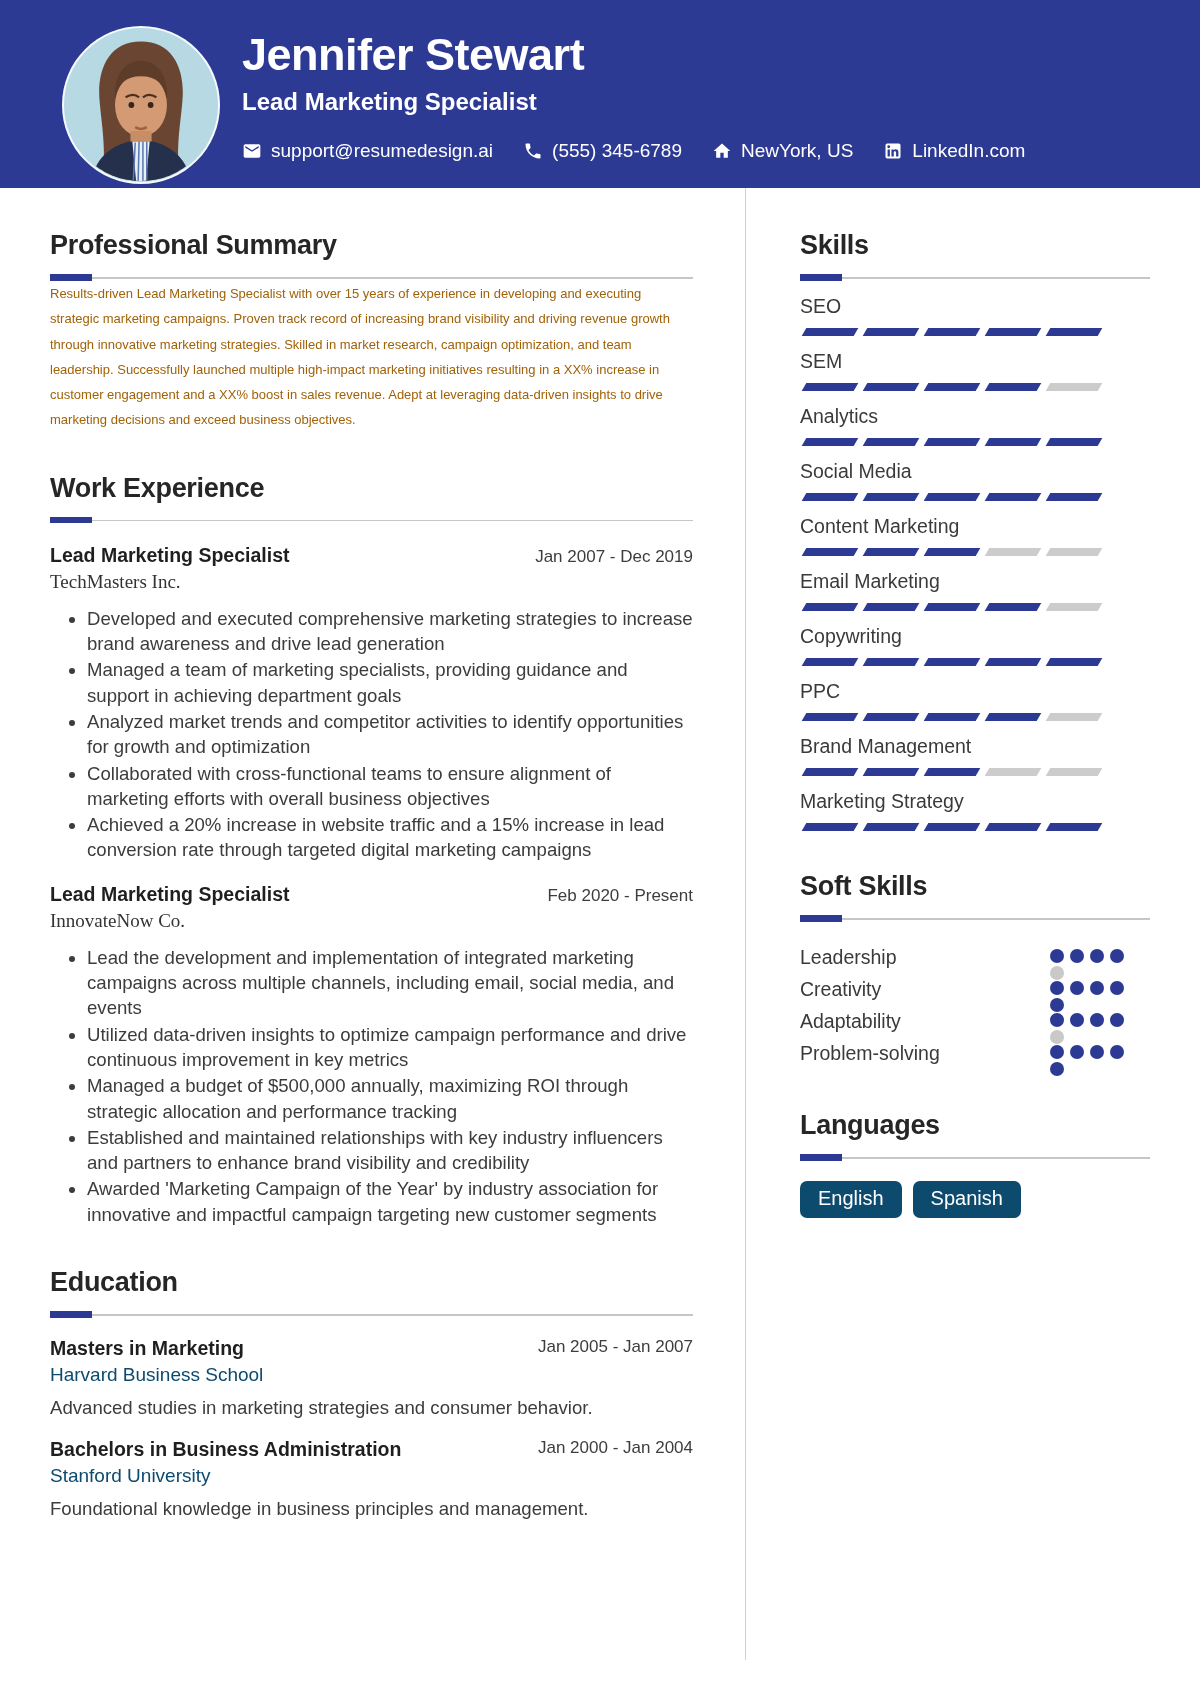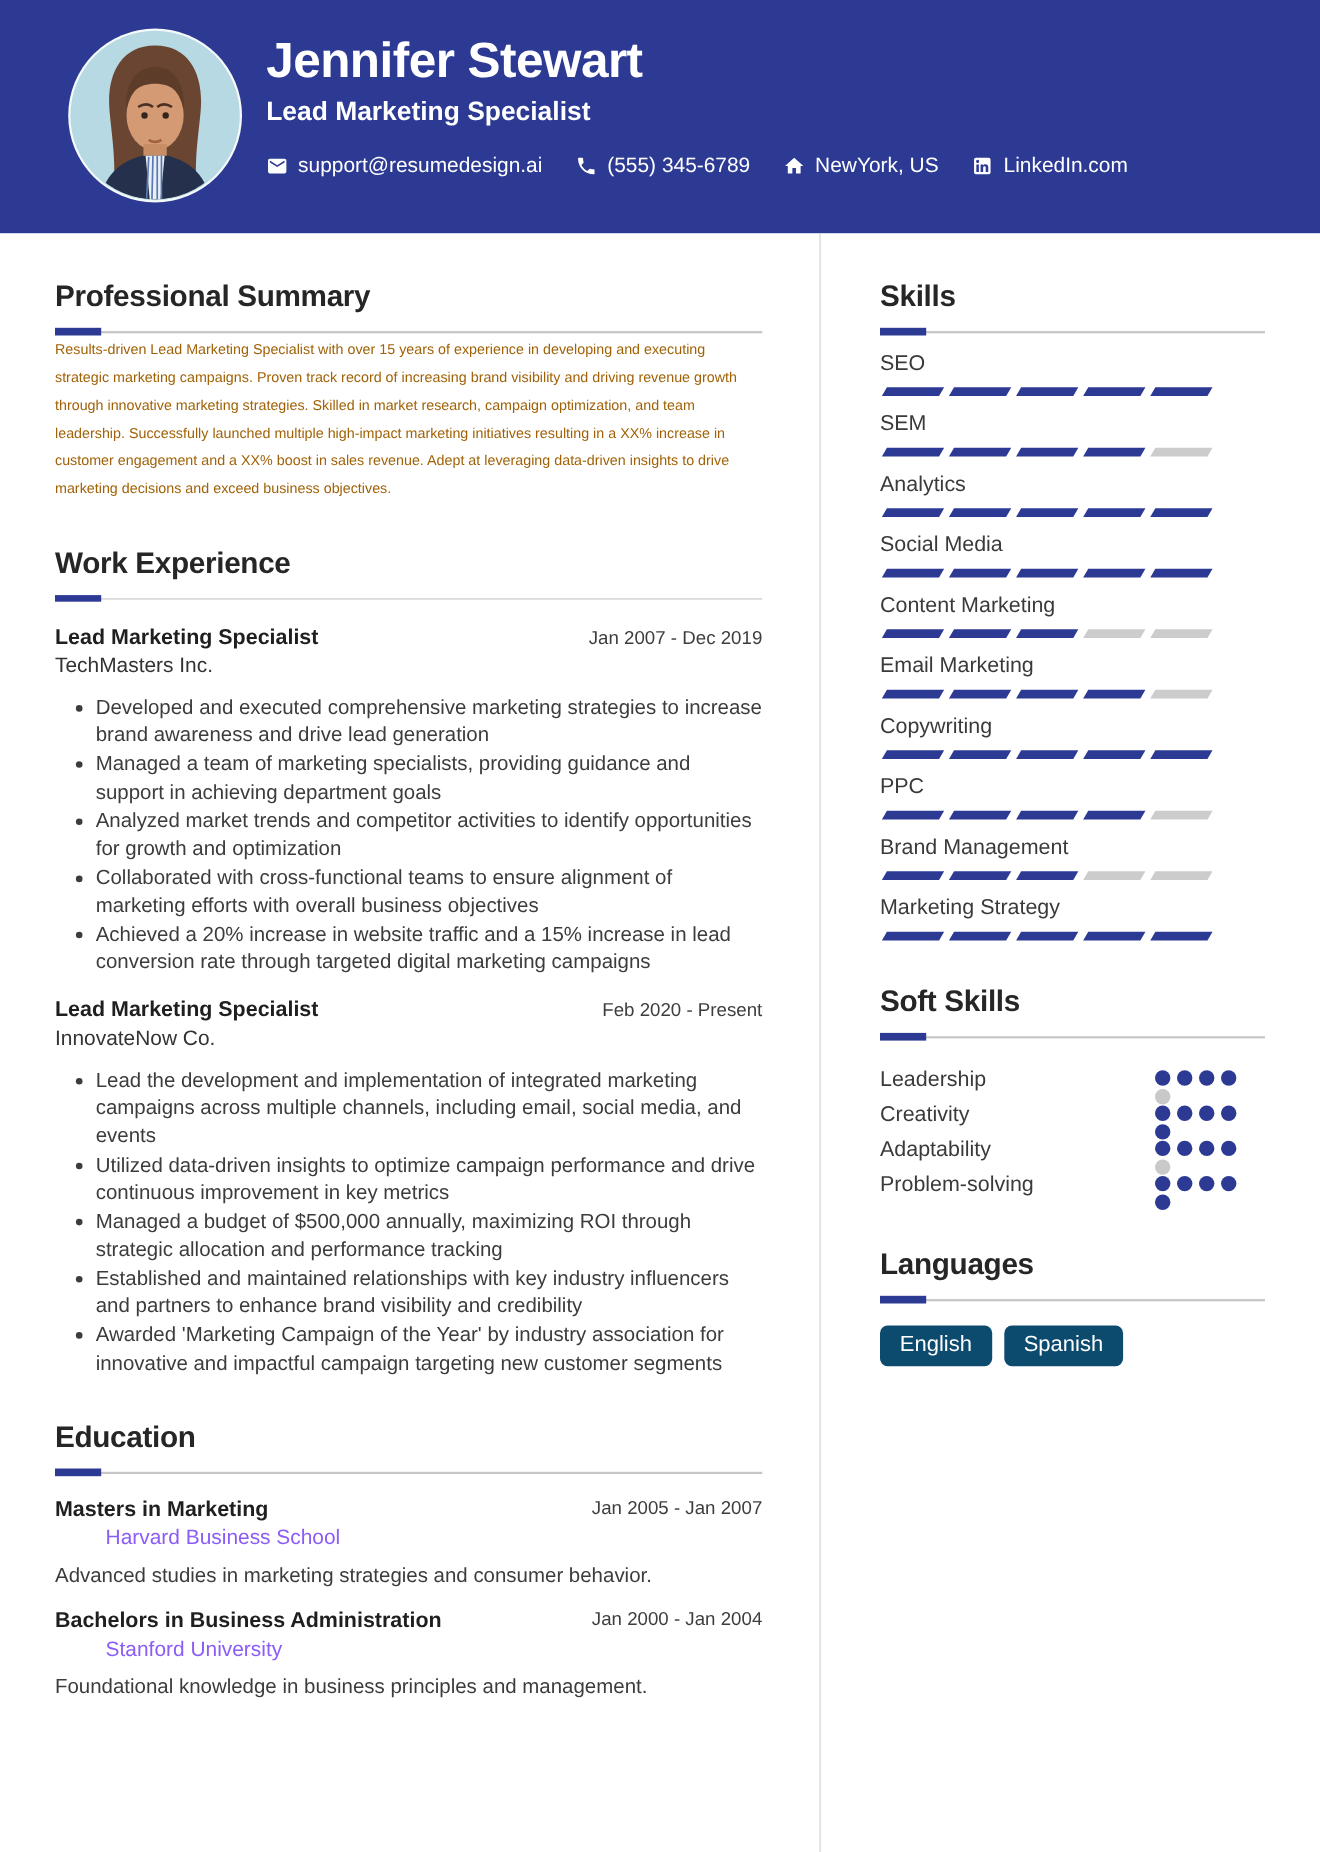--- a/index.html
+++ b/index.html
@@ -4,21 +4,21 @@
 <style>
   * { margin:0; padding:0; box-sizing:border-box; }
   html,body { background:#ffffff; }
   body {
     width:1200px; min-height:1684px; margin:0 auto;
     font-family:"Liberation Sans","DejaVu Sans",sans-serif;
     color:#3b3b3b; position:relative;
   }
   
   .header {
-    height:212px; background:#2d3a94; display:flex; align-items:flex-start;
+    height:188px; background:#2d3a94; display:flex; align-items:flex-start;
   }
   .photo-wrap {
     margin:26px 0 0 62px; width:158px; height:158px; border-radius:50%;
     border:2px solid rgba(255,255,255,.85); overflow:hidden; flex:0 0 auto;
     background:#b7d9e3;
   }
   .photo-wrap svg { display:block; width:100%; height:100%; }
   .id-block { margin:30px 0 0 22px; color:#ffffff; }
   .name { font-size:45px; font-weight:bold; letter-spacing:-.5px; line-height:1.1; }
   .title { font-size:24px; font-weight:bold; margin-top:8px; }
@@ -35,28 +35,28 @@
   .sec-heading { font-size:27px; font-weight:bold; color:#262626; letter-spacing:-.3px; }
   .sec-rule { position:relative; height:7px; margin-top:13px; }
   .sec-rule .grayline { position:absolute; left:0; right:0; top:3px; height:1.5px; background:#c6c6c6; }
   .sec-rule .accent { position:absolute; left:0; top:0; width:42px; height:6.5px; background:#2d3a94; }
   
   .summary-text { margin-top:0; font-size:13px; line-height:25.3px; color:#a16207; }
   .job { margin-top:20px; }
   .job-head { display:flex; justify-content:space-between; align-items:baseline; }
   .job-title { font-size:19.5px; font-weight:bold; color:#1f1f1f; }
   .job-dates { font-size:17px; color:#3d3d3d; }
-  .job-company { font-size:19px; color:#333; margin-top:4px; }
+  .job-company { font-size:19px; color:#333; margin-top:4px;font-family:Liberation Serif, serif; }
   .job ul { margin-top:13px; padding-left:37px; }
   .job li { font-size:18.6px; line-height:25.3px; color:#3c3c3c; margin-bottom:1px; }
   .edu { margin-top:19px; }
   .edu-head { display:flex; justify-content:space-between; align-items:flex-start; }
   .edu-degree { font-size:19.5px; font-weight:bold; color:#1f1f1f; }
   .edu-dates { font-size:17px; color:#3d3d3d; }
-  .edu-school { font-size:19px; color:#8b5cf6; margin-top:4px;margin-left:46px; }
+  .edu-school { font-size:19px; color:#0c4a6e; margin-top:4px; }
   .edu-desc { font-size:18.6px; color:#3c3c3c; margin-top:11px; }
   
   .skill { margin-top:14px; }
   .skill-name { font-size:19.5px; color:#3a3a3a; }
   .skill-bar { display:flex; gap:9px; margin-top:10px; padding-left:4px; }
   .seg { width:52px; height:8px; transform:skewX(-30deg); }
   .seg-fill { background:#2d3a94; }
   .seg-empty { background:#cccccc; }
   .soft-list { margin-top:20px; }
   .soft-row { display:flex; justify-content:space-between; height:32px; padding-right:22px; }

